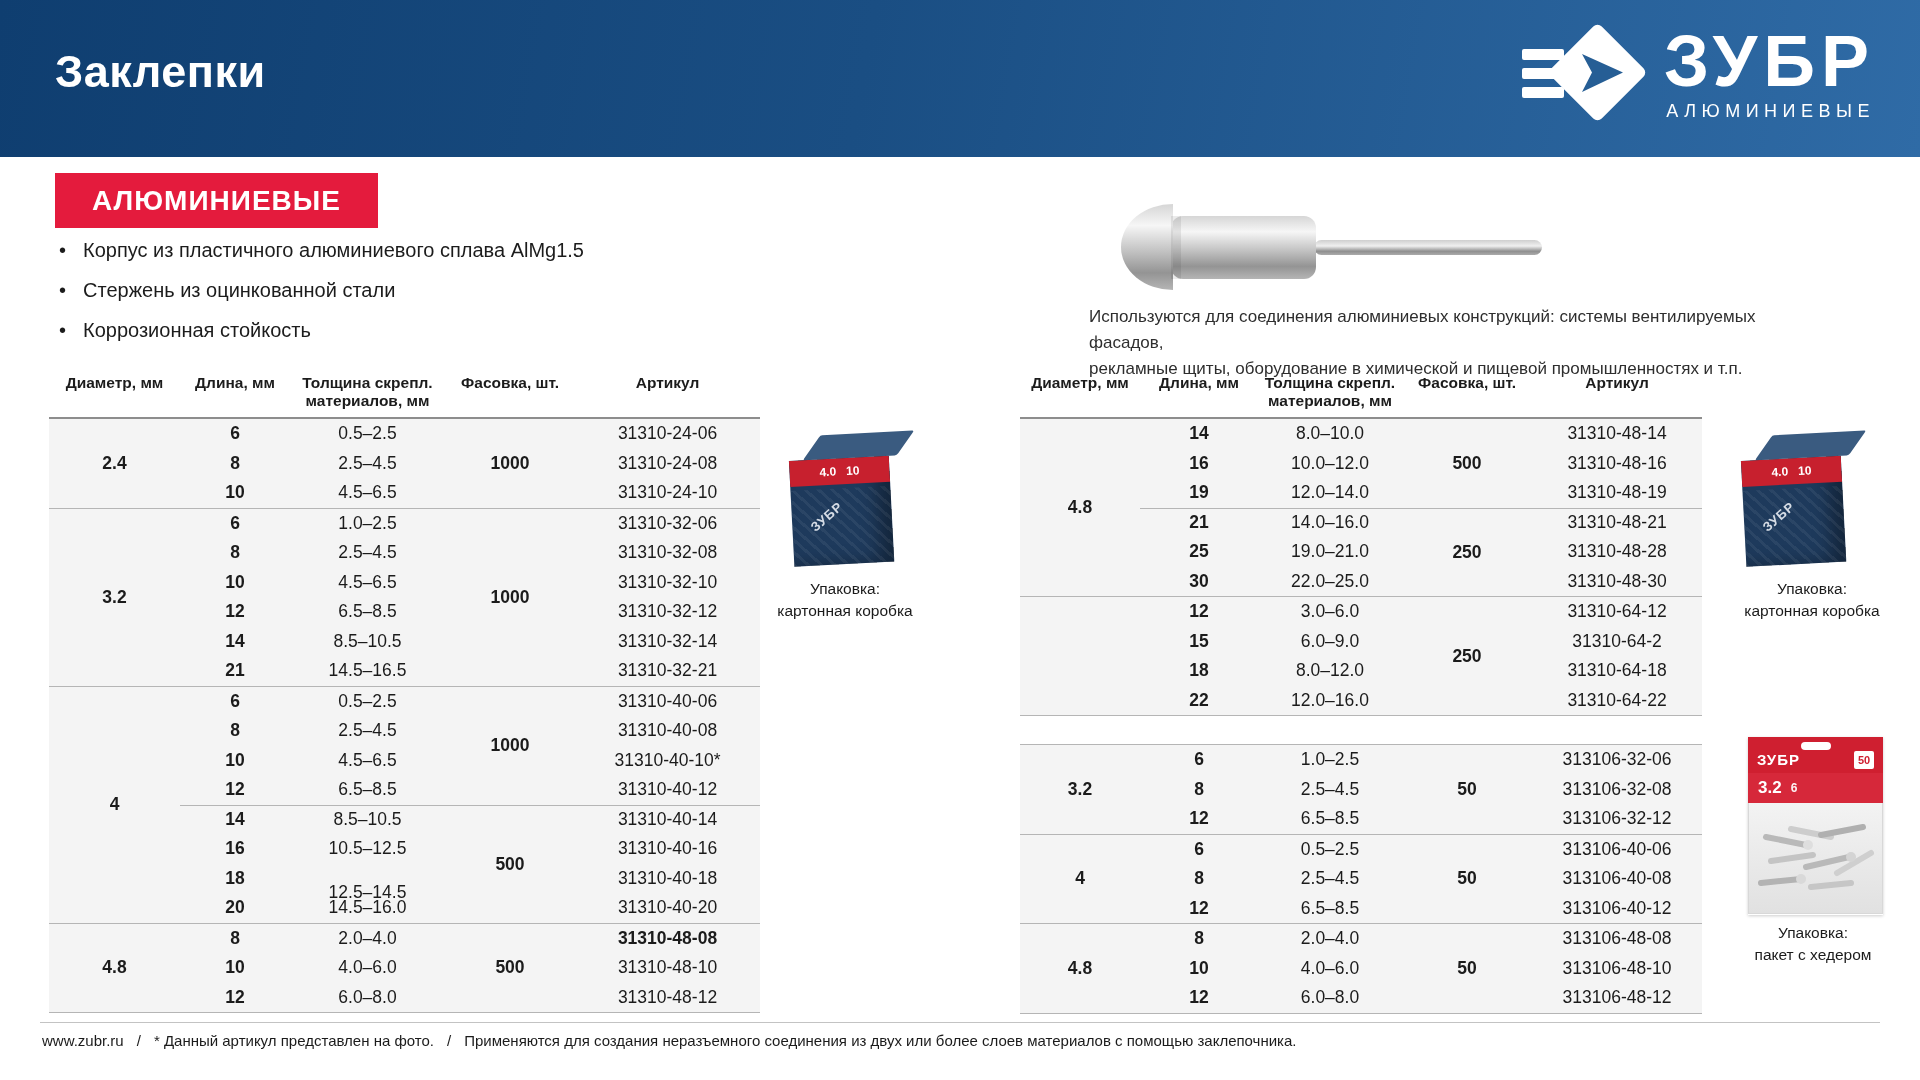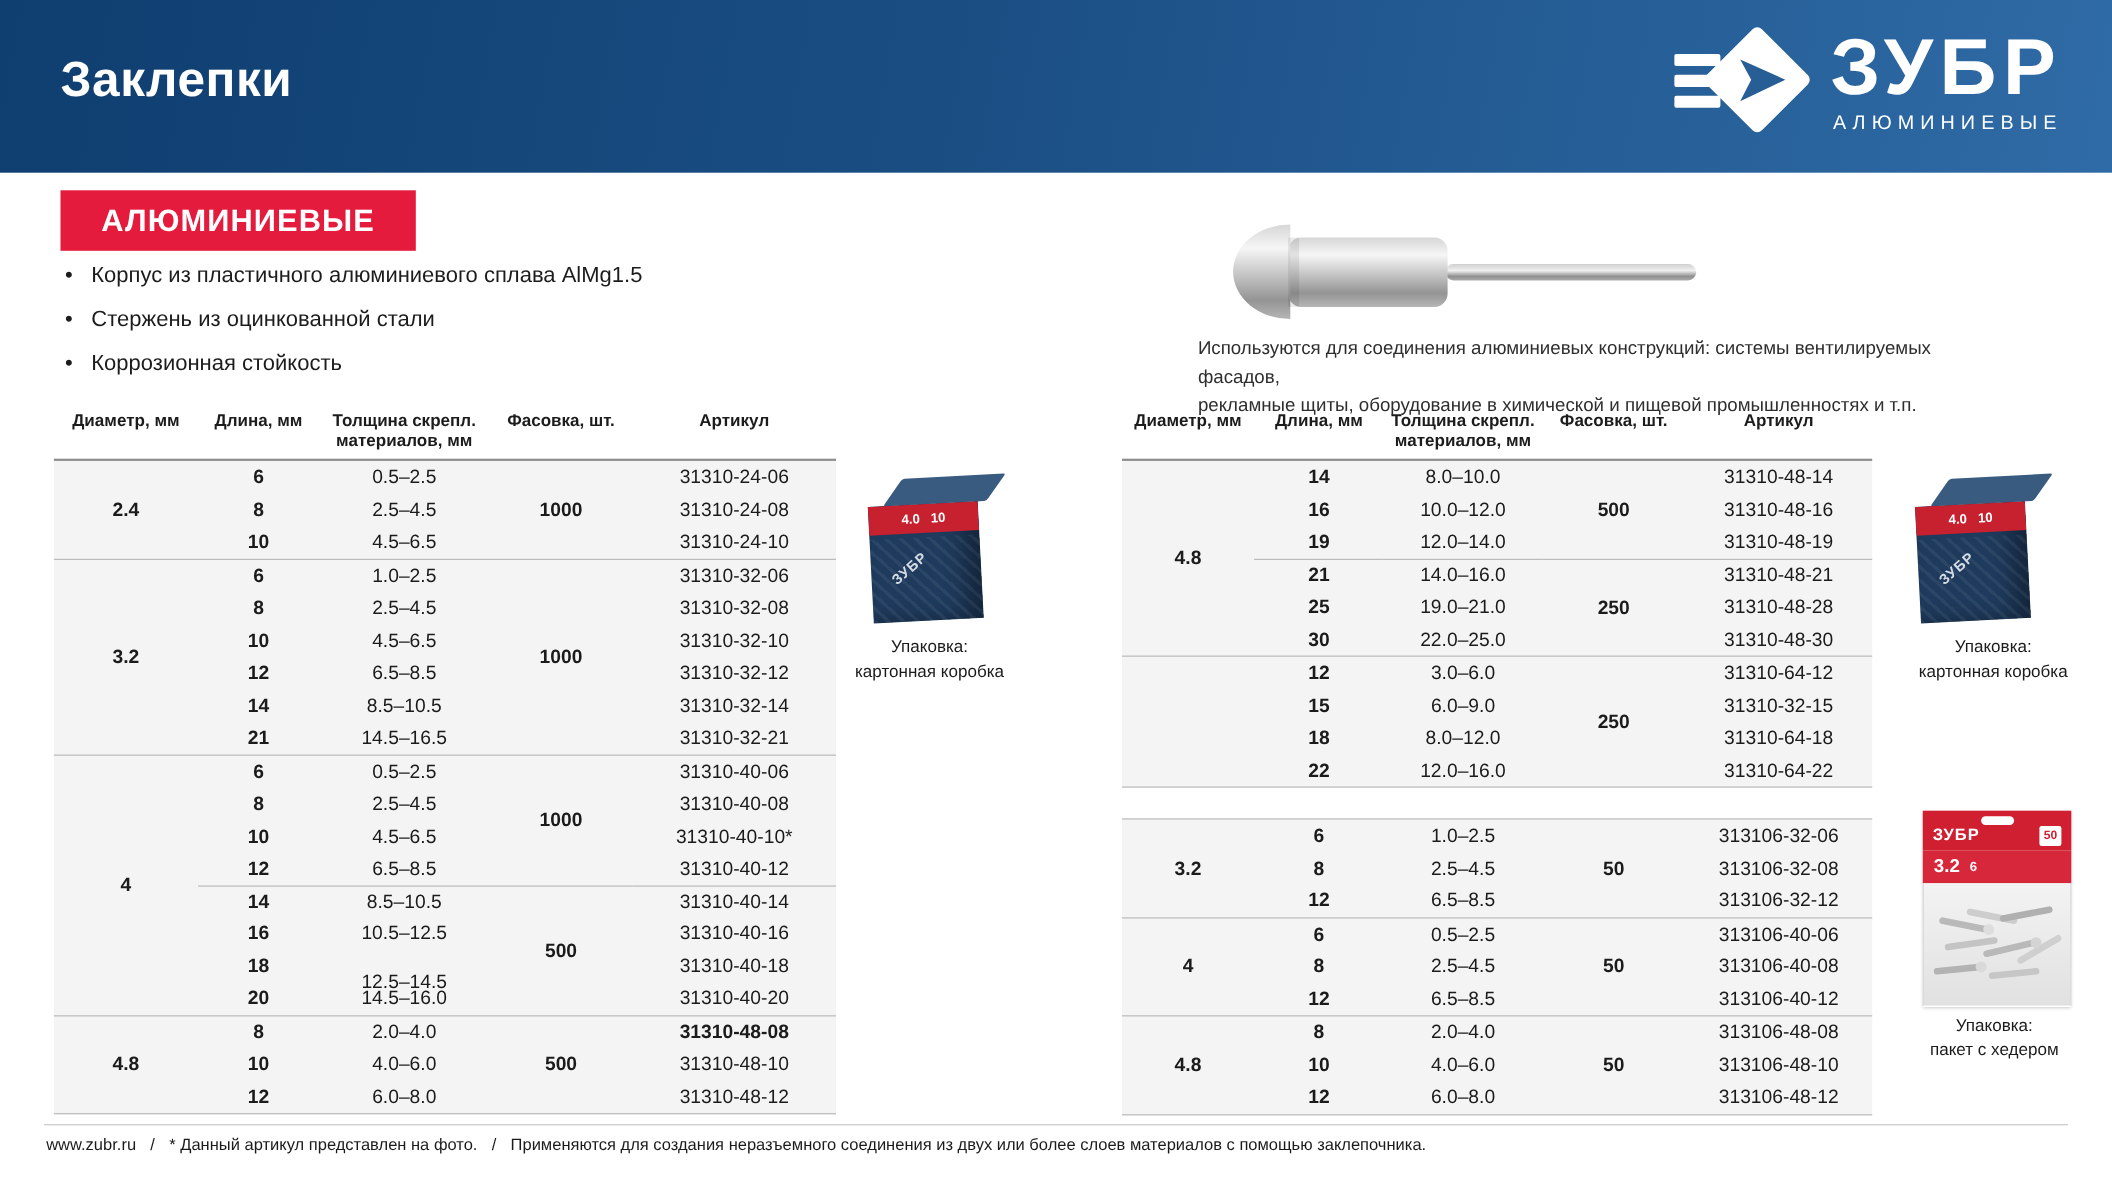--- a/index.html
+++ b/index.html
@@ -244,21 +244,21 @@
       <div class="cell" style="grid-area: 6 / 3;">22.0–25.0</div>
       <div class="cell" style="grid-area: 6 / 5;">31310-48-30</div>
     </div>
     <div class="tgroup tg-sep" style="grid-template-columns: 120px 118px 144px 130px 170px; grid-template-rows: repeat(4, 29.5px);">
       <div class="cell b" style="grid-area: 1 / 4 / span 4;">250</div>
       <div class="cell b" style="grid-area: 1 / 2;">12</div>
       <div class="cell" style="grid-area: 1 / 3;">3.0–6.0</div>
       <div class="cell" style="grid-area: 1 / 5;">31310-64-12</div>
       <div class="cell b" style="grid-area: 2 / 2;">15</div>
       <div class="cell" style="grid-area: 2 / 3;">6.0–9.0</div>
-      <div class="cell" style="grid-area: 2 / 5;">31310-32-15</div>
+      <div class="cell" style="grid-area: 2 / 5;">31310-64-2</div>
       <div class="cell b" style="grid-area: 3 / 2;">18</div>
       <div class="cell" style="grid-area: 3 / 3;">8.0–12.0</div>
       <div class="cell" style="grid-area: 3 / 5;">31310-64-18</div>
       <div class="cell b" style="grid-area: 4 / 2;">22</div>
       <div class="cell" style="grid-area: 4 / 3;">12.0–16.0</div>
       <div class="cell" style="grid-area: 4 / 5;">31310-64-22</div>
     </div>
   </div>
 <div class="abs tbl tbl2" style="left:1020px;top:744px;width:682px;">
     <div class="tgroup" style="grid-template-columns: 120px 118px 144px 130px 170px; grid-template-rows: repeat(3, 29.5px);">

